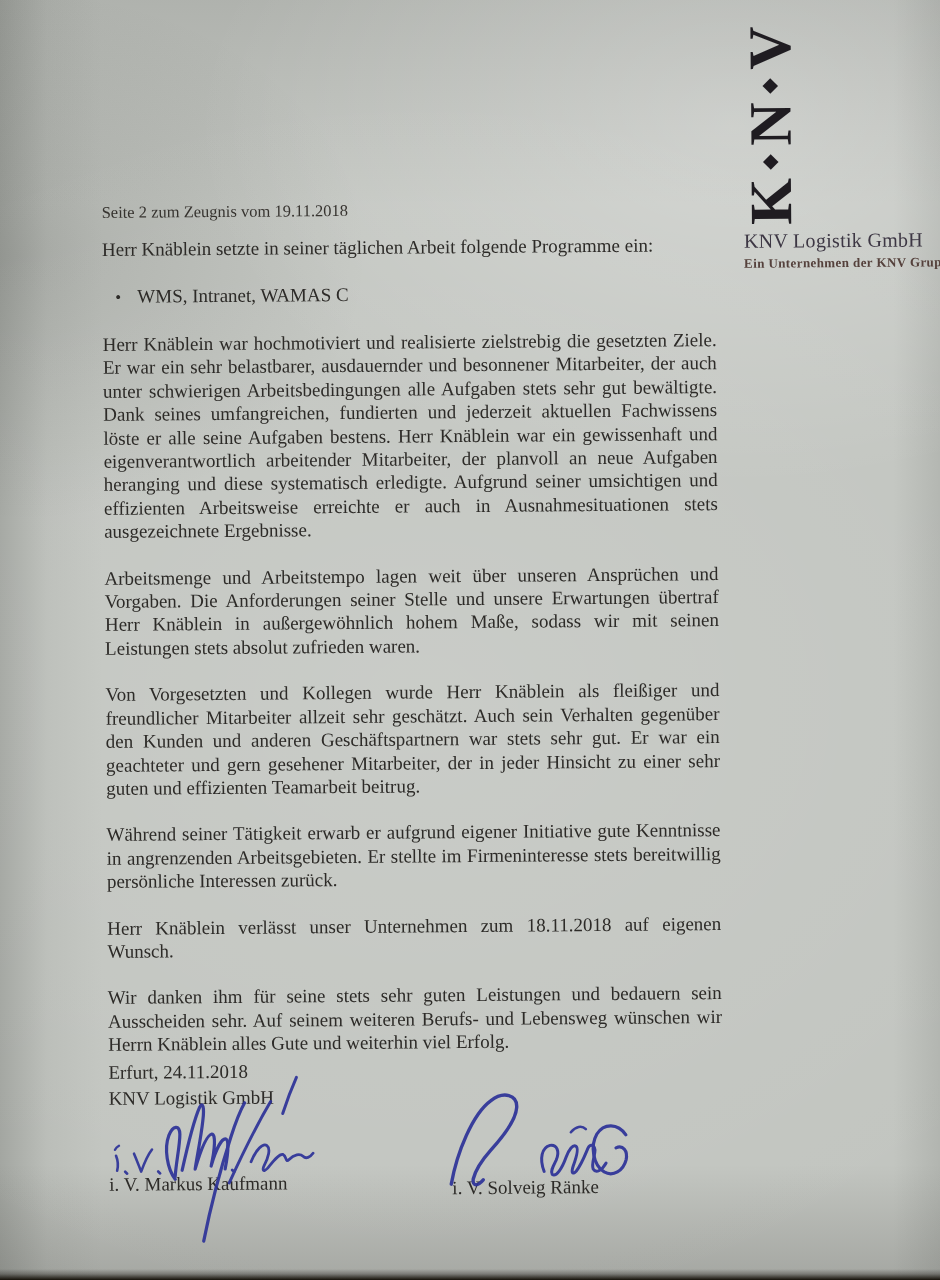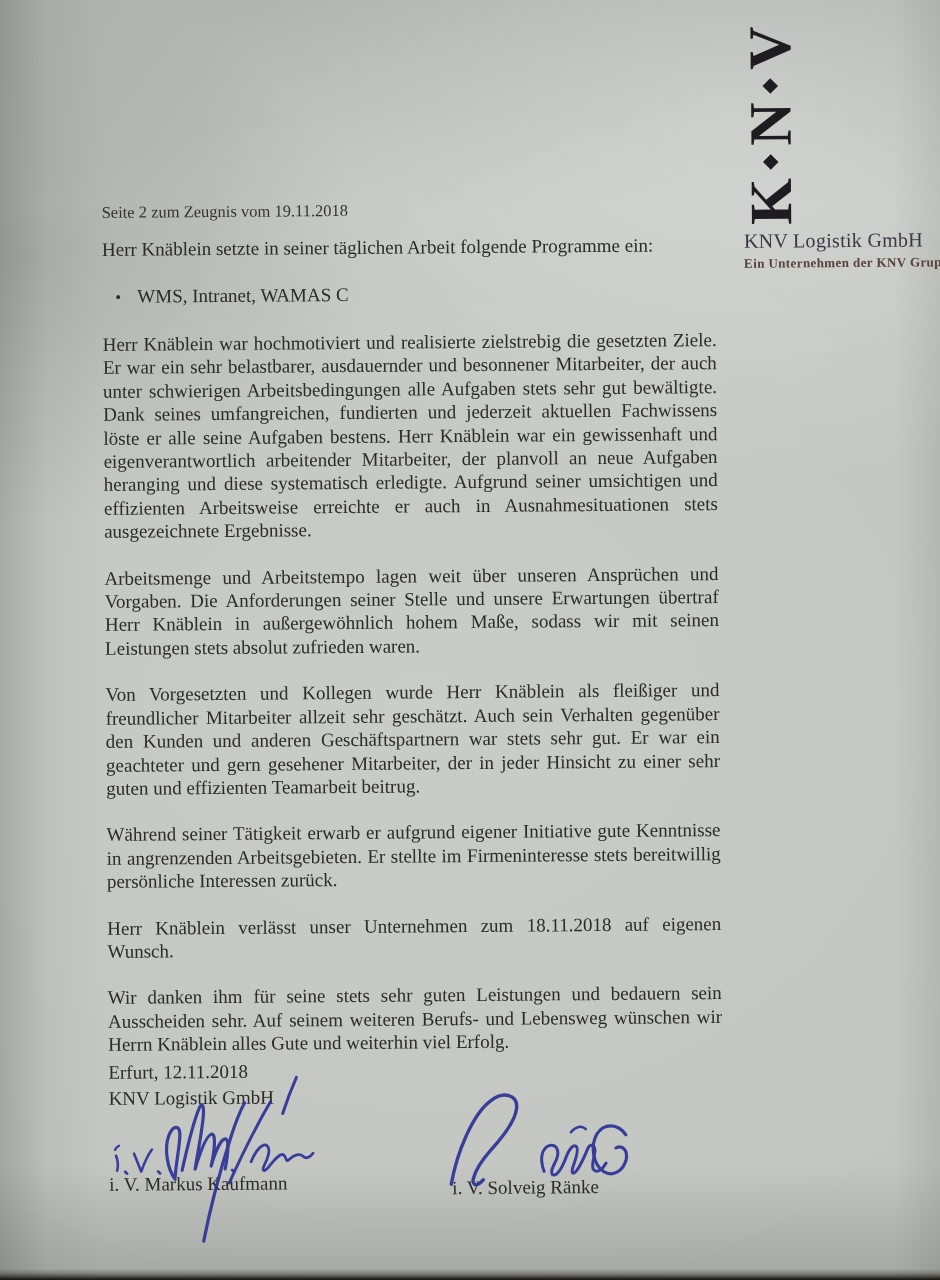--- a/index.html
+++ b/index.html
@@ -77,21 +77,21 @@
     <div class="body-text">
       <p>Herr Knäblein war hochmotiviert und realisierte zielstrebig die gesetzten Ziele. Er war ein sehr belastbarer, ausdauernder und besonnener Mitarbeiter, der auch unter schwierigen Arbeitsbedingungen alle Aufgaben stets sehr gut bewältigte. Dank seines umfangreichen, fundierten und jederzeit aktuellen Fachwissens löste er alle seine Aufgaben bestens. Herr Knäblein war ein gewissenhaft und eigenverantwortlich arbeitender Mitarbeiter, der planvoll an neue Aufgaben heranging und diese systematisch erledigte. Aufgrund seiner umsichtigen und effizienten Arbeitsweise erreichte er auch in Ausnahmesituationen stets ausgezeichnete Ergebnisse.</p>
       <p>Arbeitsmenge und Arbeitstempo lagen weit über unseren Ansprüchen und Vorgaben. Die Anforderungen seiner Stelle und unsere Erwartungen übertraf Herr Knäblein in außergewöhnlich hohem Maße, sodass wir mit seinen Leistungen stets absolut zufrieden waren.</p>
       <p>Von Vorgesetzten und Kollegen wurde Herr Knäblein als fleißiger und freundlicher Mitarbeiter allzeit sehr geschätzt. Auch sein Verhalten gegenüber den Kunden und anderen Geschäftspartnern war stets sehr gut. Er war ein geachteter und gern gesehener Mitarbeiter, der in jeder Hinsicht zu einer sehr guten und effizienten Teamarbeit beitrug.</p>
       <p>Während seiner Tätigkeit erwarb er aufgrund eigener Initiative gute Kenntnisse in angrenzenden Arbeitsgebieten. Er stellte im Firmeninteresse stets bereitwillig persönliche Interessen zurück.</p>
       <p>Herr Knäblein verlässt unser Unternehmen zum 18.11.2018 auf eigenen Wunsch.</p>
       <p>Wir danken ihm für seine stets sehr guten Leistungen und bedauern sein Ausscheiden sehr. Auf seinem weiteren Berufs- und Lebensweg wünschen wir Herrn Knäblein alles Gute und weiterhin viel Erfolg.</p>
     </div>
 
     <div class="closing-block">
-      <div>Erfurt, 12.11.2018</div>
+      <div>Erfurt, 24.11.2018</div>
       <div>KNV Logistik GmbH</div>
     </div>
 
     <div class="typed-name-left">i. V. Markus Kaufmann</div>
     <div class="typed-name-right">i. V. Solveig Ränke</div>
 
     <div class="logo-vert">
       <span class="rot" style="color:#1f1c21;">
         <span>K</span><span class="sep">◆</span><span>N</span><span class="sep">◆</span><span>V</span>
       </span>

